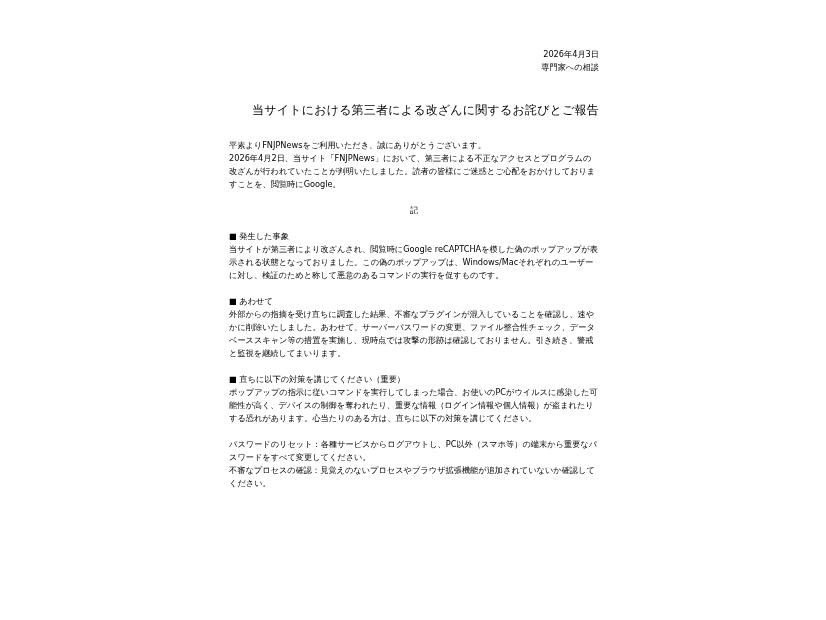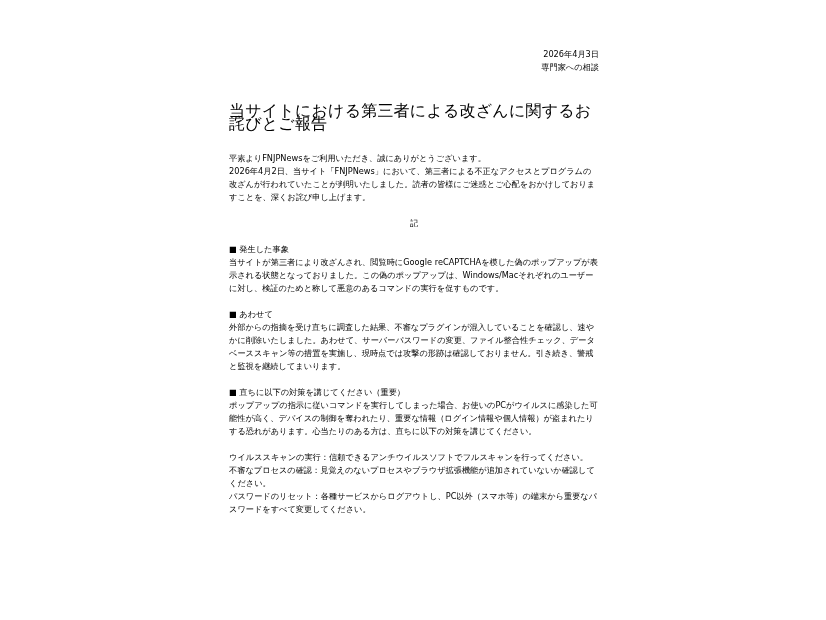--- a/index.html
+++ b/index.html
@@ -1,50 +1,49 @@
 <!DOCTYPE html>
 <html><head>
   <meta charset="utf-8">
   <style>
     html, body { margin: 0; padding: 0; background: #ffffff; }
     body { width: 826px; height: 620px; position: relative; overflow: hidden;
            font-family: "DejaVu Sans", "Liberation Sans", sans-serif; color: #000; }
     .page { position: absolute; left: 229px; top: 48px; width: 370px; font-size: 8.2px; line-height: 13px; }
     .right { text-align: right; }
-    .title { text-align: left; font-size: 16px; margin-top: 30px; margin-bottom: 22px; letter-spacing: 0.2px; }
+    .title { text-align: right; font-size: 12px; margin-top: 30px; margin-bottom: 22px; letter-spacing: 0.2px; }
     .center { text-align: center; }
     p { margin: 0; }
     .gap { height: 13px; }
     .sec-head::before { content: "■ "; }
   </style>
 </head>
 <body>
 
 <div class="page">
   <p class="right">2026年4月3日</p>
   <p class="right">専門家への相談</p>
 
   <p class="title">当サイトにおける第三者による改ざんに関するお詫びとご報告</p>
 
   <p>平素よりFNJPNewsをご利用いただき、誠にありがとうございます。</p>
-  <p>2026年4月2日、当サイト「FNJPNews」において、第三者による不正なアクセスとプログラムの改ざんが行われていたことが判明いたしました。読者の皆様にご迷惑とご心配をおかけしておりますことを、深くお詫び申し上げます。</p>
+  <p>2026年4月2日、当サイト「FNJPNews」において、第三者による不正なアクセスとプログラムの改ざんが行われていたことが判明いたしました。読者の皆様にご迷惑とご心配をおかけしておりますことを、閲覧時にGoogle。</p>
   <div class="gap"></div>
   <p class="center">記</p>
   <div class="gap"></div>
 
   <p class="sec-head">発生した事象</p>
   <p>当サイトが第三者により改ざんされ、閲覧時にGoogle reCAPTCHAを模した偽のポップアップが表示される状態となっておりました。この偽のポップアップは、Windows/Macそれぞれのユーザーに対し、検証のためと称して悪意のあるコマンドの実行を促すものです。</p>
   <div class="gap"></div>
 
   <p class="sec-head">あわせて</p>
   <p>外部からの指摘を受け直ちに調査した結果、不審なプラグインが混入していることを確認し、速やかに削除いたしました。あわせて、サーバーパスワードの変更、ファイル整合性チェック、データベーススキャン等の措置を実施し、現時点では攻撃の形跡は確認しておりません。引き続き、警戒と監視を継続してまいります。</p>
   <div class="gap"></div>
 
   <p class="sec-head">直ちに以下の対策を講じてください（重要）</p>
   <p>ポップアップの指示に従いコマンドを実行してしまった場合、お使いのPCがウイルスに感染した可能性が高く、デバイスの制御を奪われたり、重要な情報（ログイン情報や個人情報）が盗まれたりする恐れがあります。心当たりのある方は、直ちに以下の対策を講じてください。</p>
   <div class="gap"></div>
 
-  <p>ウイルススキャンの実行：信頼できるアンチウイルスソフトでフルスキャンを行ってください。</p>
+  <p>パスワードのリセット：各種サービスからログアウトし、PC以外（スマホ等）の端末から重要なパスワードをすべて変更してください。</p>
   <p>不審なプロセスの確認：見覚えのないプロセスやブラウザ拡張機能が追加されていないか確認してください。</p>
-  <p>パスワードのリセット：各種サービスからログアウトし、PC以外（スマホ等）の端末から重要なパスワードをすべて変更してください。</p>
   <div class="gap"></div>
 
 </div>
 
 </body></html>

